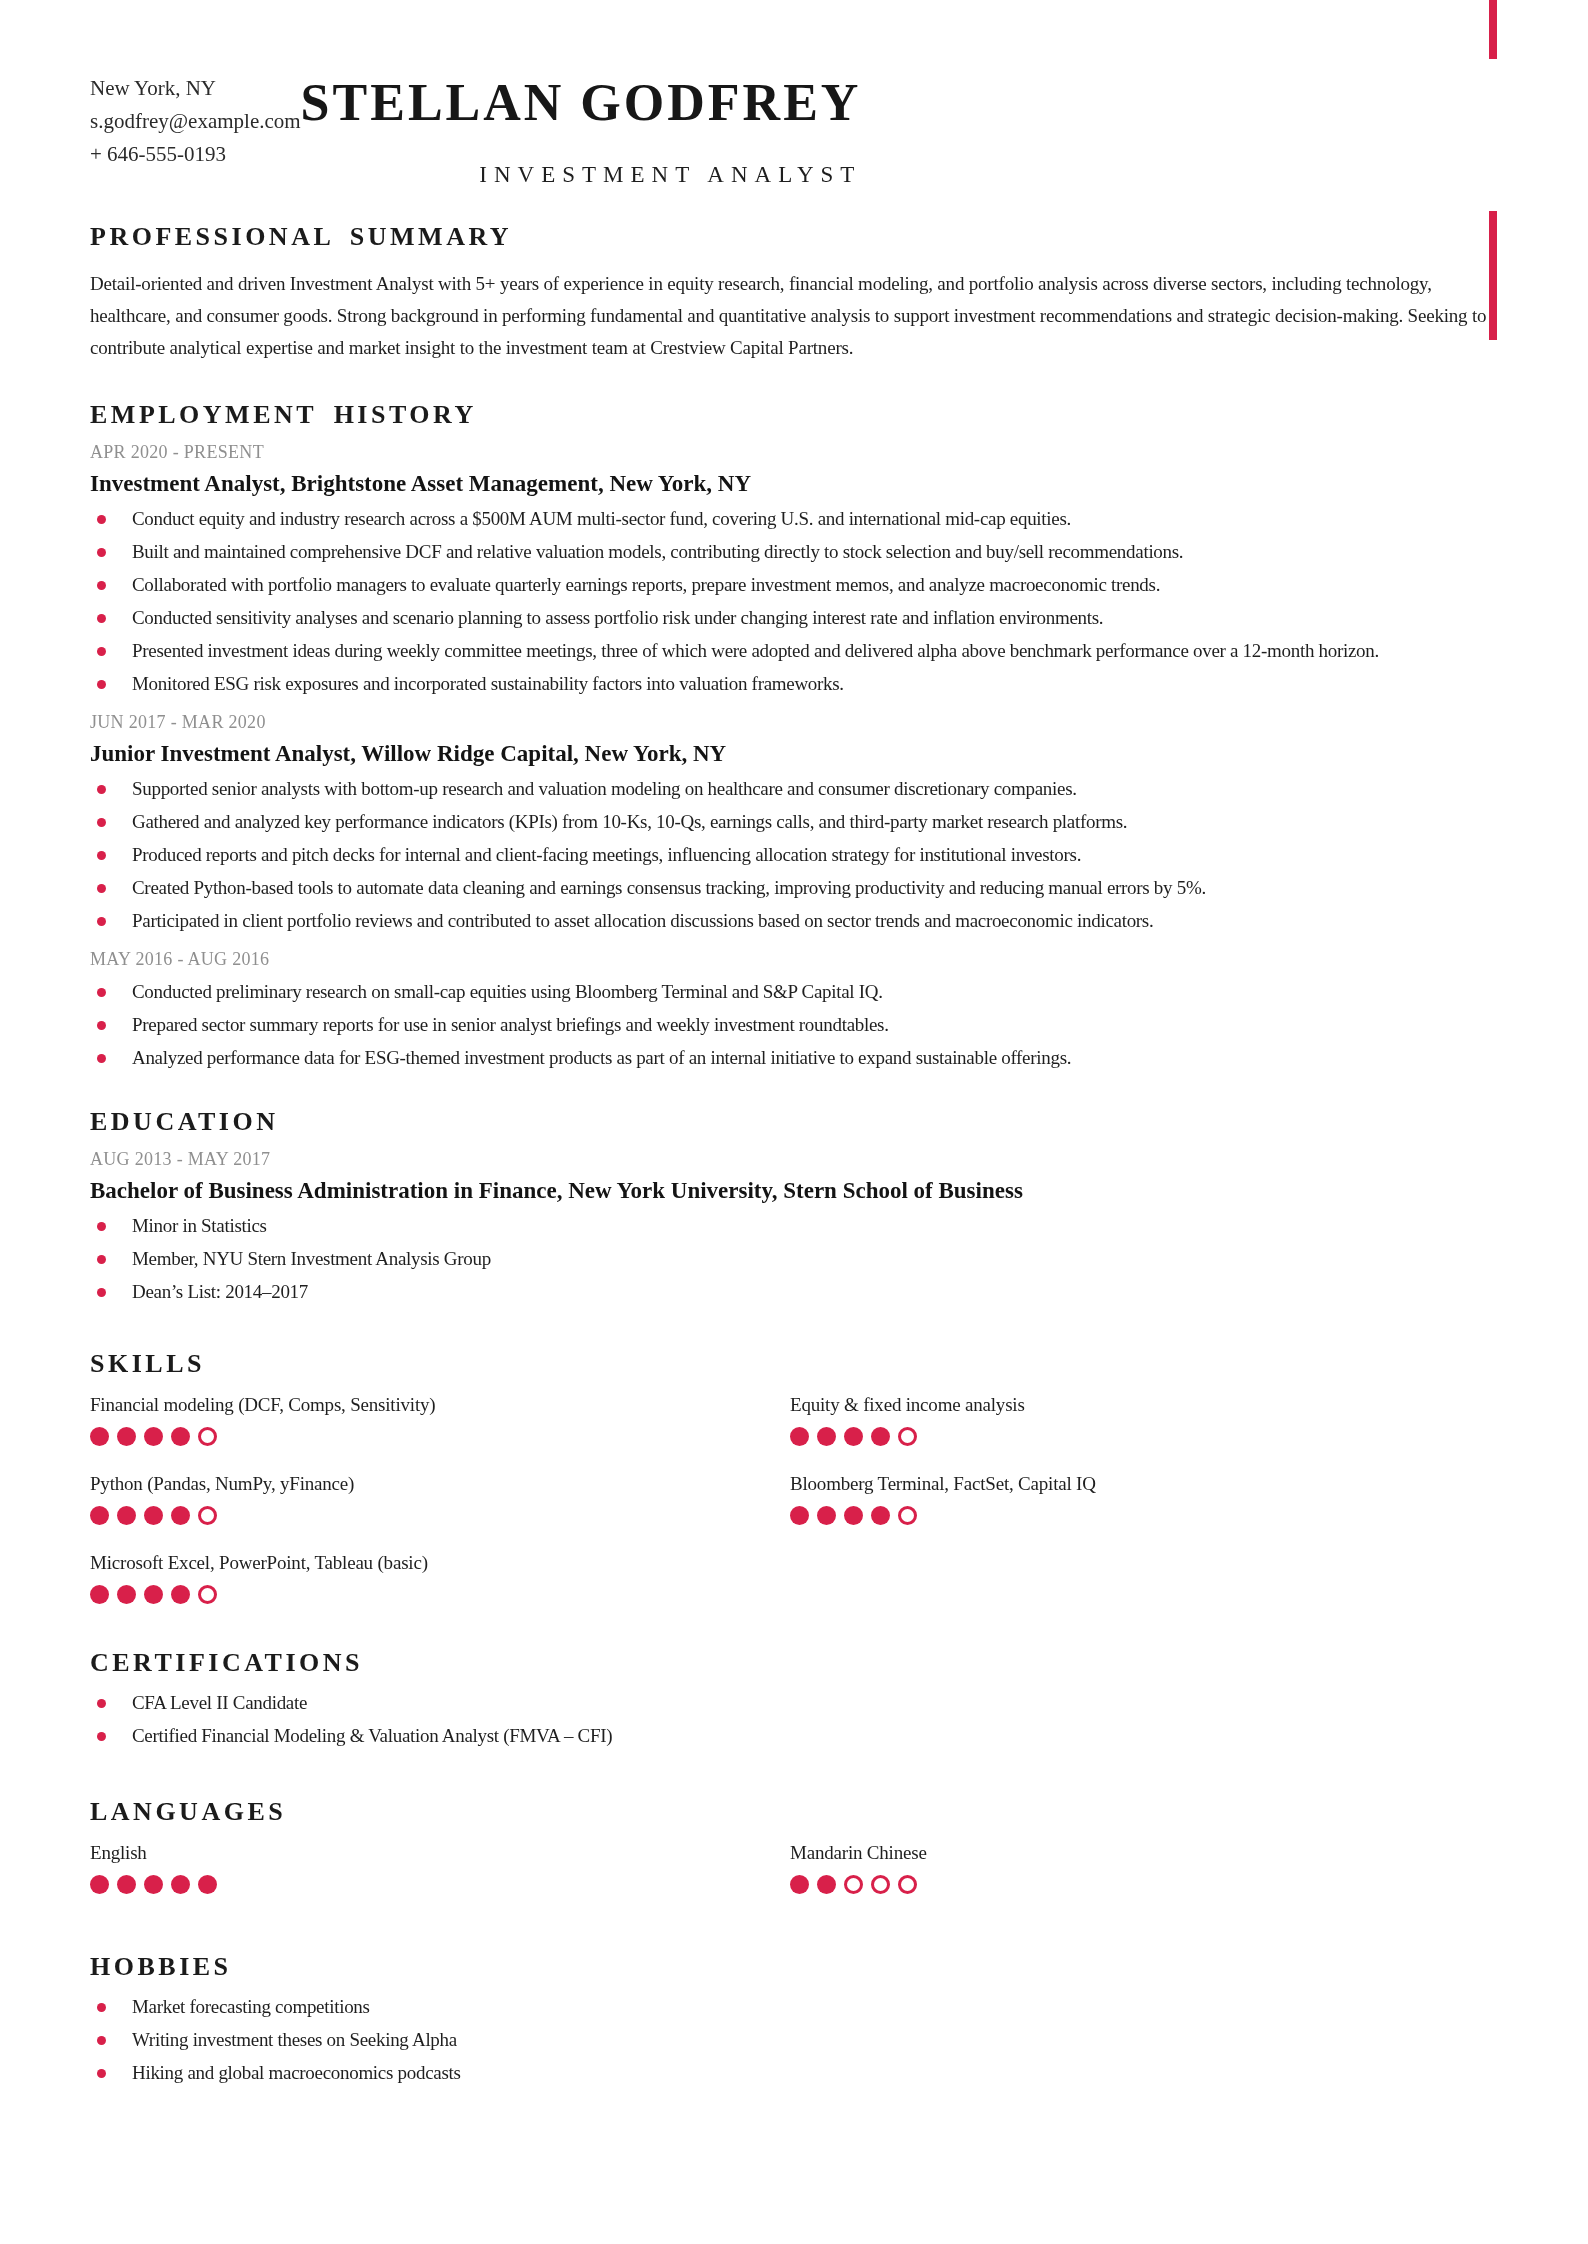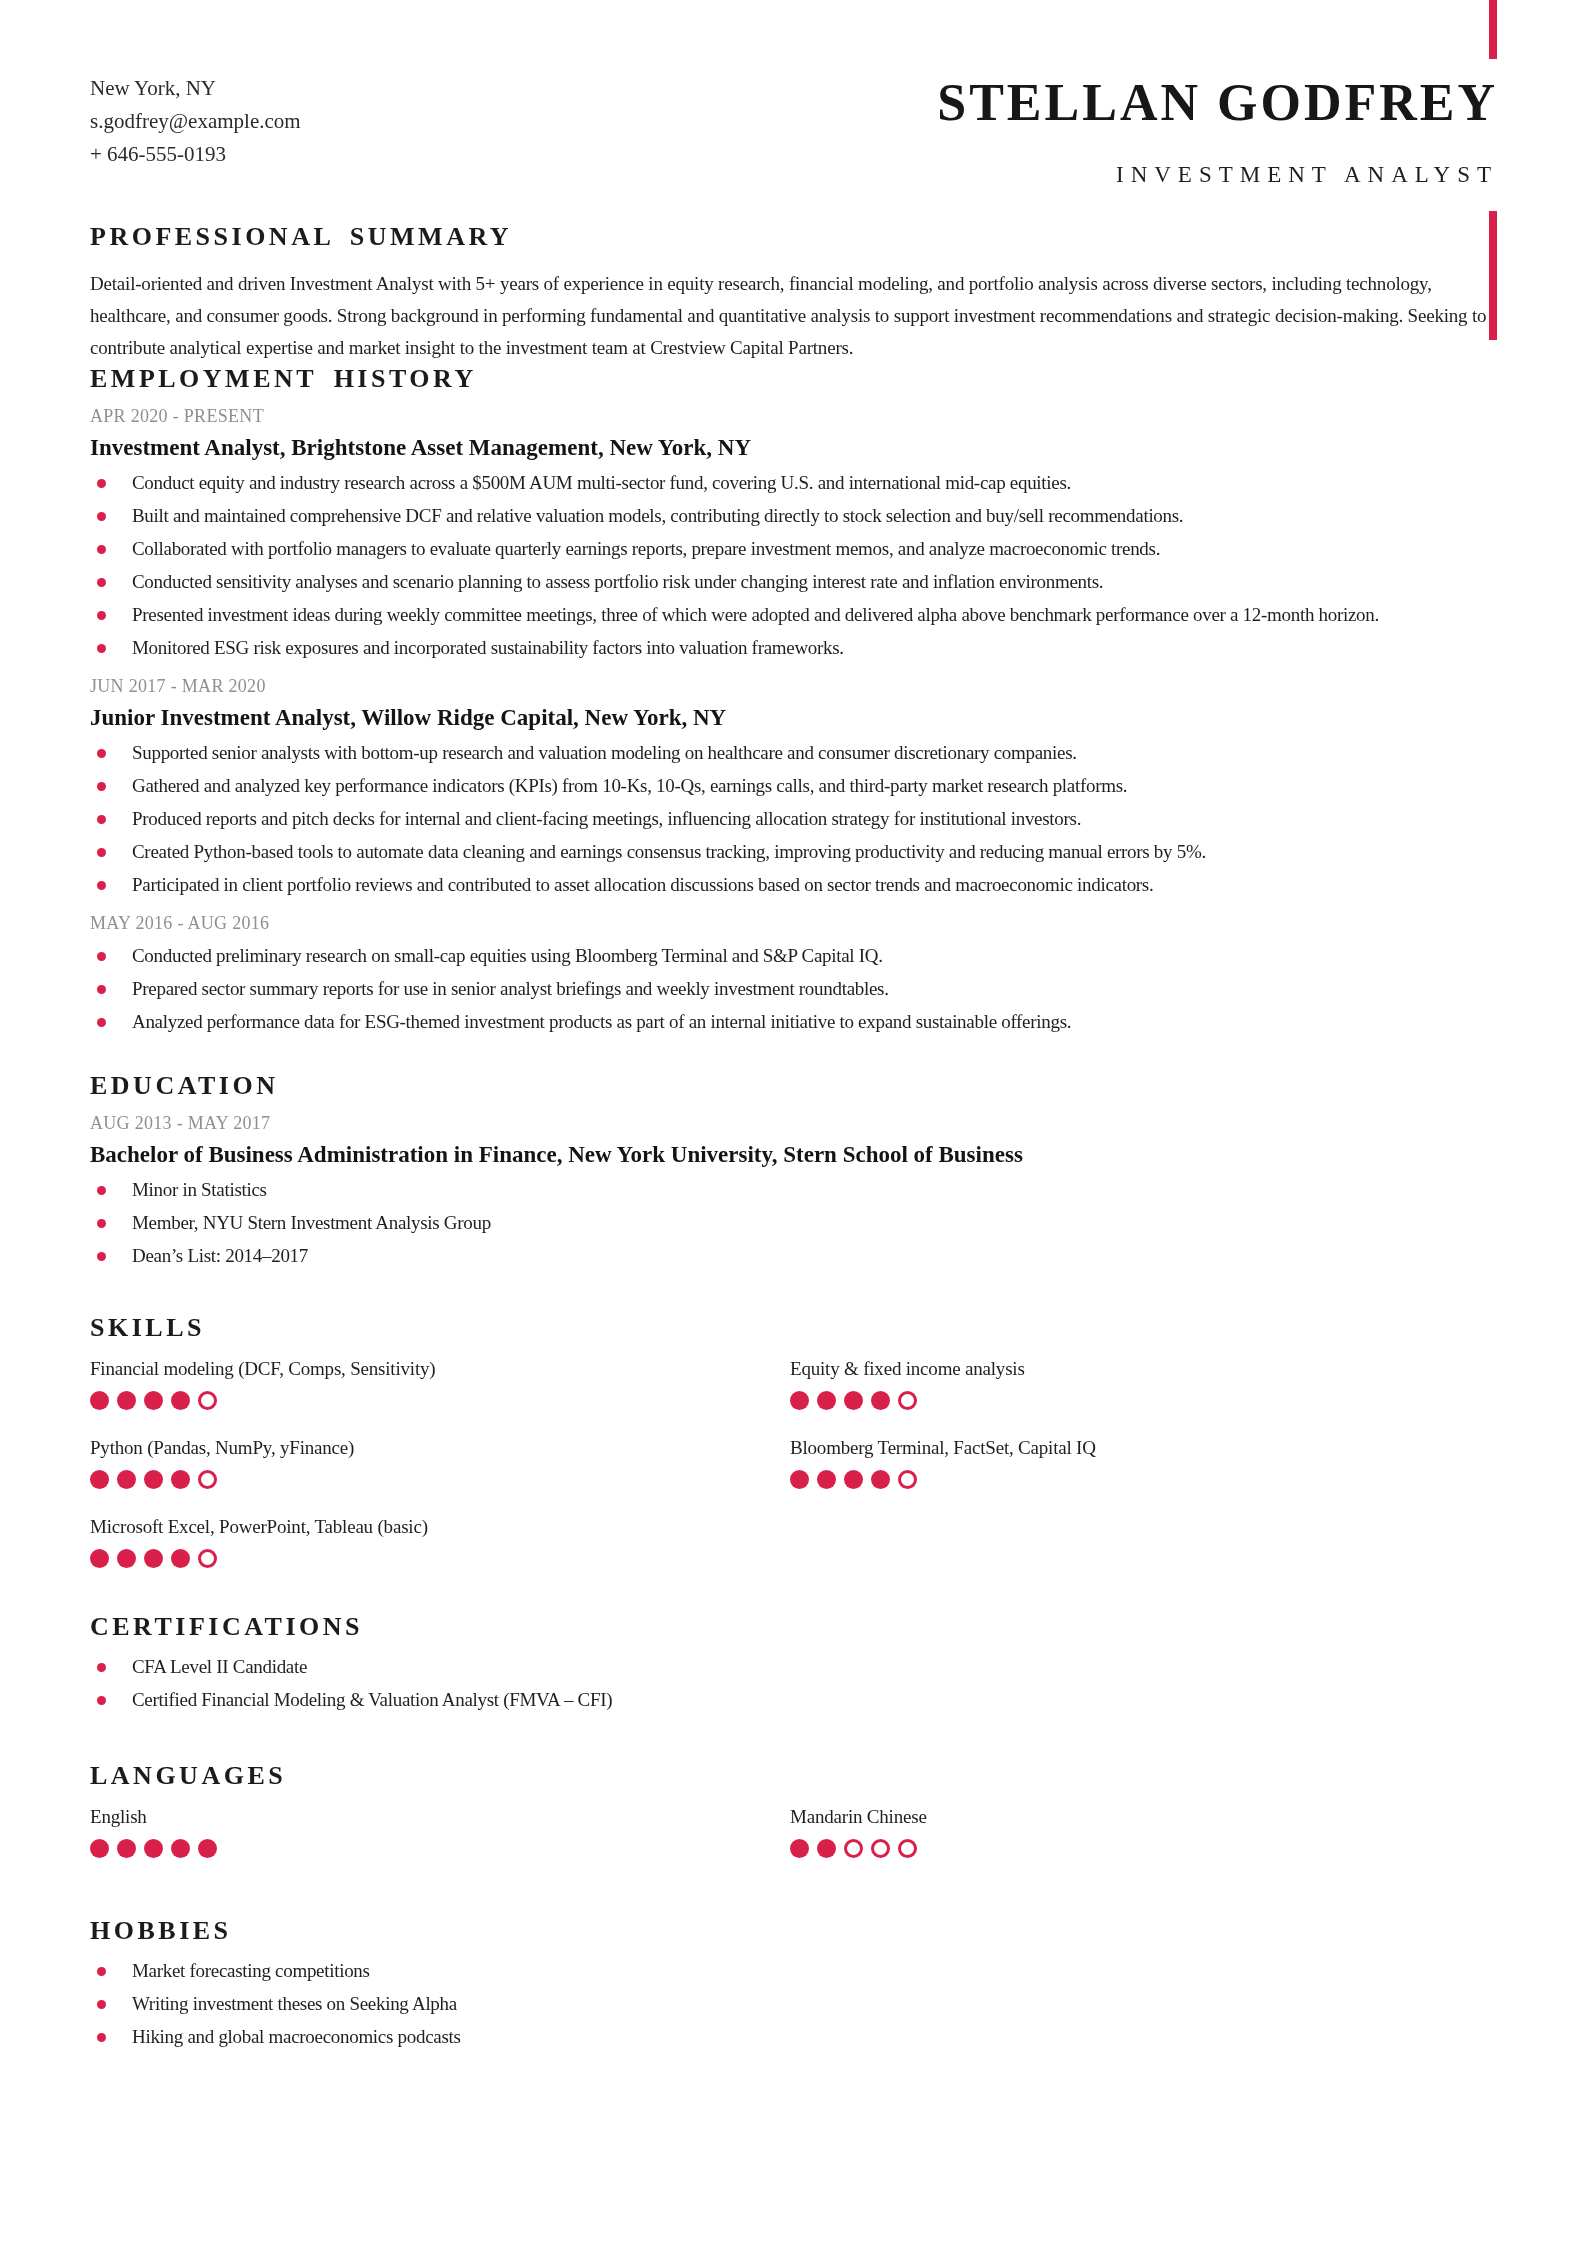--- a/index.html
+++ b/index.html
@@ -23,21 +23,21 @@
     right: 91px;
     width: 8px;
     background: var(--accent);
   }
   .dash-top { top: 0; height: 59px; }
   .dash-mid { top: 211px; height: 129px; }
 
   
   .header {
     display: flex;
-    justify-content: space-between;
+    justify-content: flex-start;
     align-items: flex-start;
     padding-top: 72px;
   }
   .contact { font-size: 21px; line-height: 33px; color: #2b2b2b; }
   .identity { text-align: right; }
   .identity h1 {
     margin: 4px 0 0;
     font-size: 52px;
     line-height: 54px;
     font-weight: bold;
@@ -57,21 +57,21 @@
   h2 {
     margin: 0;
     font-size: 26px;
     line-height: 30px;
     font-weight: bold;
     letter-spacing: 3.5px;
     word-spacing: 7px;
     color: #1b1b1b;
   }
   .section-summary        { margin-top: 34px; }
-  .section-employment     { }
+  .section-employment     { margin-top: 36px; }
   .section-education      { margin-top: 36px; }
   .section-skills         { margin-top: 44px; }
   .section-certifications { margin-top: 44px; }
   .section-languages      { margin-top: 48px; }
   .section-hobbies        { margin-top: 58px; }
 
   .summary-text {
     margin: 16px 0 0;
     font-size: 19px;
     line-height: 32px;

